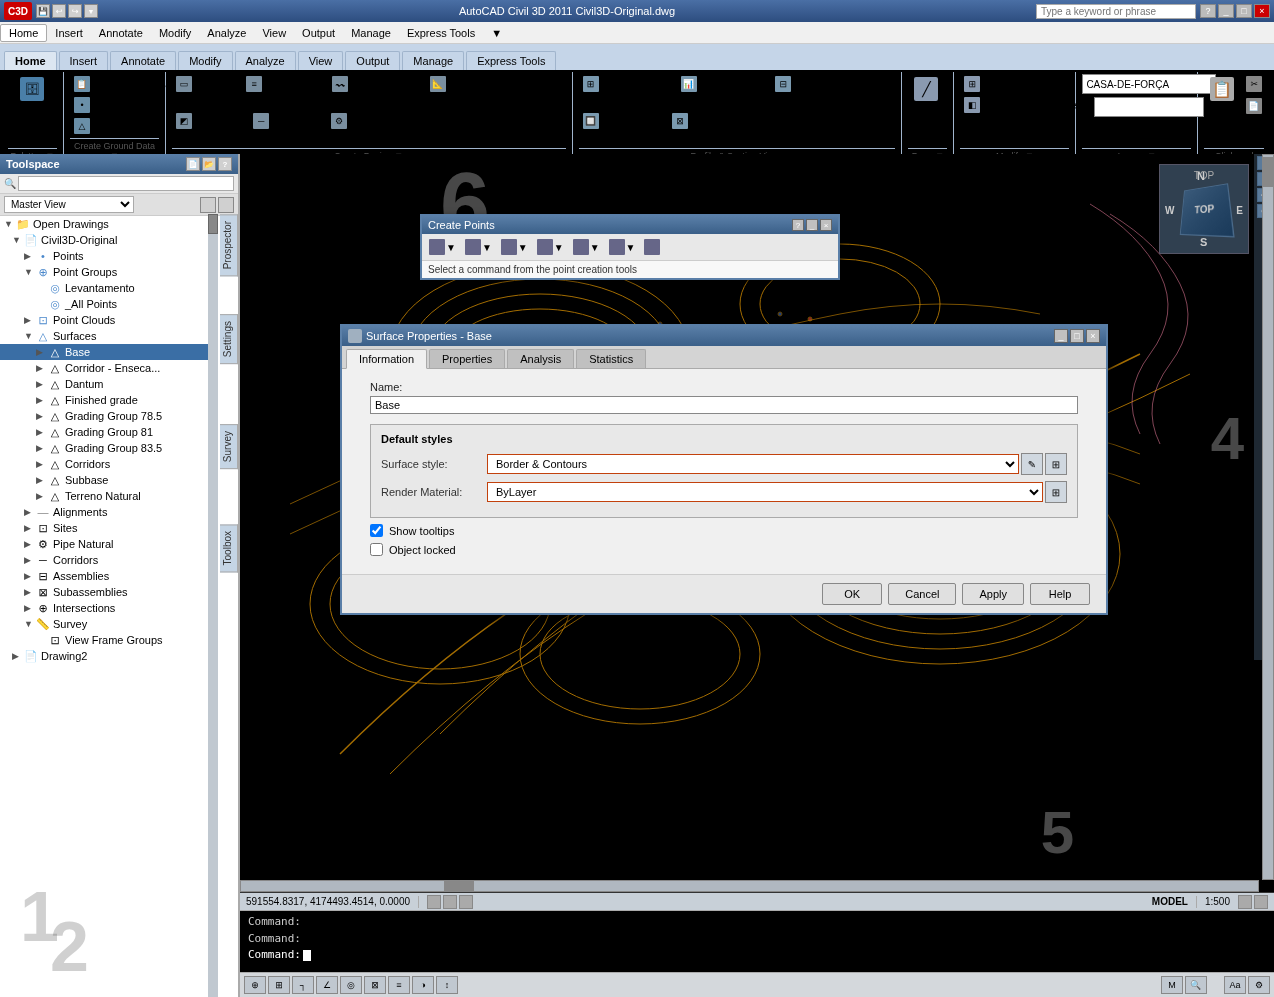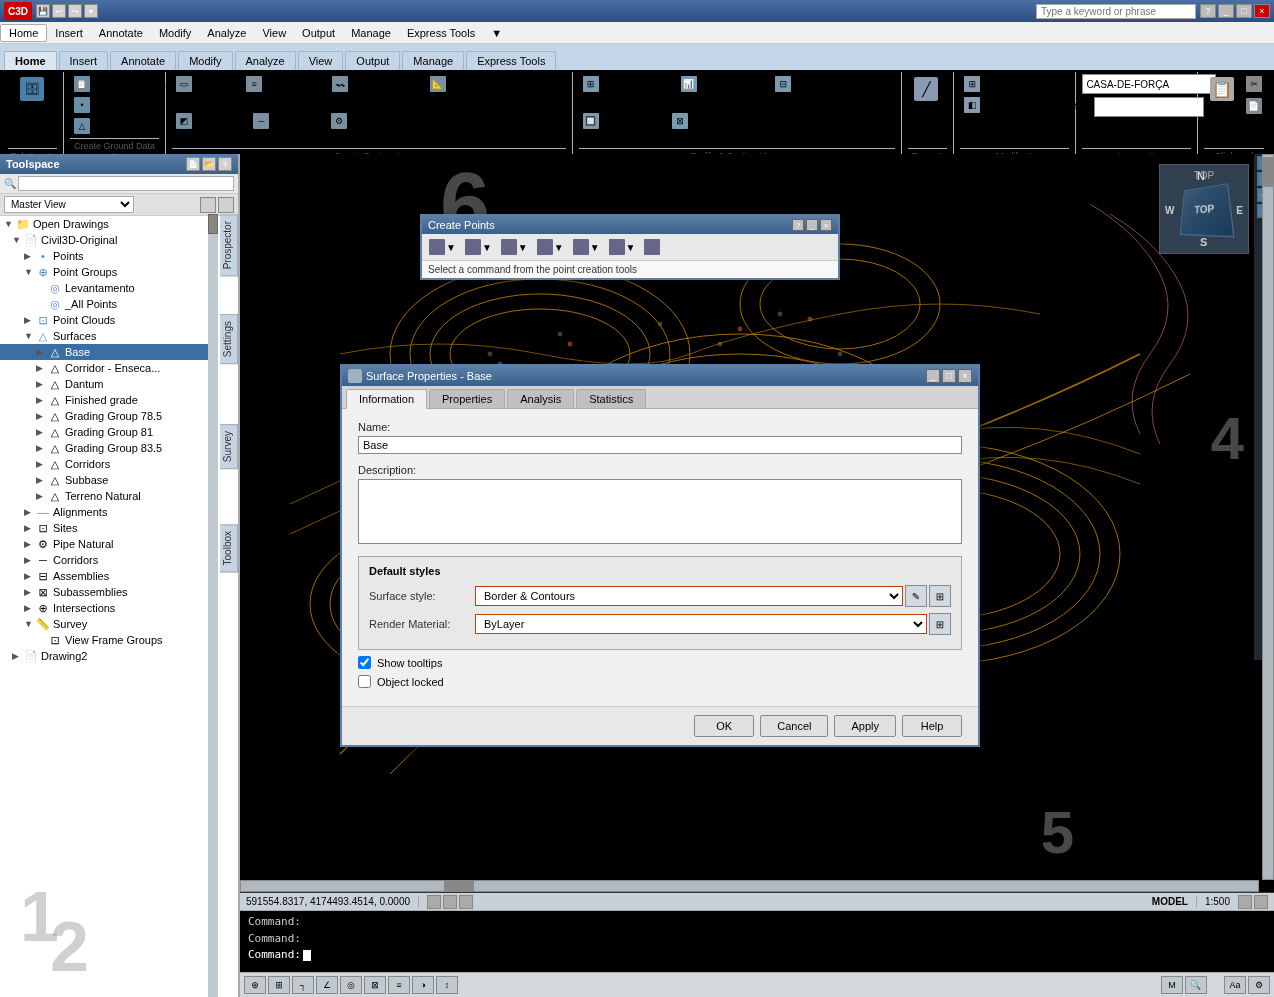--- a/index.html
+++ b/index.html
@@ -266,26 +266,25 @@
       font-size: 10px;
       background: #f8f8f8;
       color: #333;
     }
 
     
     #surface-props-dialog {
       position: absolute;
       top: 170px;
       left: 100px;
-      width: 640px;
+      width: 768px;
       background: #f0f0f0;
       border: 2px solid #5a7fa8;
       box-shadow: 4px 4px 10px rgba(0,0,0,0.6);
       z-index: 200;
-      margin-top: 40px;
     }
     #sp-titlebar {
       background: linear-gradient(to bottom, #5a7fa8, #3a5f88);
       color: #fff;
       padding: 2px 6px;
       font-size: 11px;
       display: flex;
       align-items: center;
       justify-content: space-between;
       height: 20px;
@@ -322,21 +321,21 @@
       border-bottom: none;
       cursor: pointer;
       border-radius: 2px 2px 0 0;
     }
     .sp-tab.active {
       background: #f0f0f0;
       border-bottom: 1px solid #f0f0f0;
       margin-bottom: -1px;
     }
     #sp-content {
-      padding: 12px 16px;
+      padding: 12px 28px;
       background: #f0f0f0;
     }
     .sp-field-group {
       margin-bottom: 10px;
     }
     .sp-label {
       font-size: 11px;
       margin-bottom: 3px;
       color: #222;
     }
@@ -512,20 +511,21 @@
   <div id="title-bar">
     <div class="left">
       <div style="width:28px;height:18px;background:#c00;display:flex;align-items:center;justify-content:center;color:#fff;font-weight:bold;font-size:10px;border-radius:2px;">C3D</div>
       <div style="display:flex;gap:2px;">
         <div style="width:14px;height:14px;background:#d0d0d0;border:1px solid #888;display:flex;align-items:center;justify-content:center;font-size:8px;cursor:pointer;">💾</div>
         <div style="width:14px;height:14px;background:#d0d0d0;border:1px solid #888;display:flex;align-items:center;justify-content:center;font-size:8px;cursor:pointer;">↩</div>
         <div style="width:14px;height:14px;background:#d0d0d0;border:1px solid #888;display:flex;align-items:center;justify-content:center;font-size:8px;cursor:pointer;">↪</div>
         <div style="width:14px;height:14px;background:#d0d0d0;border:1px solid #888;display:flex;align-items:center;justify-content:center;font-size:7px;cursor:pointer;">▼</div>
       </div>
     </div>
+    <span class="title">AutoCAD Civil 3D 2011   Civil3D-Original.dwg</span>
     <div style="display:flex;align-items:center;gap:4px;">
       <input class="search-box" type="text" placeholder="Type a keyword or phrase" style="">
       <div style="display:flex;gap:2px;">
         <div class="win-btn">?</div>
         <div class="win-btn">_</div>
         <div class="win-btn">□</div>
         <div class="win-btn" style="background:#c00;color:#fff;">×</div>
       </div>
     </div>
   </div>
@@ -1069,24 +1069,20 @@
           <div class="sp-tab">Analysis</div>
           <div class="sp-tab">Statistics</div>
         </div>
 
         <div id="sp-content">
           <div class="sp-field-group">
             <div class="sp-label">Name:</div>
             <input class="sp-input" type="text" value="Base" style="">
           </div>
 
-          <div class="sp-field-group">
-            <div class="sp-label">Description:</div>
-            <textarea class="sp-textarea" style=""></textarea>
-          </div>
 
           <div class="sp-section-box">
             <div class="sp-section-title">Default styles</div>
 
             <div class="sp-row">
               <label>Surface style:</label>
               <div class="sp-dropdown-wrap">
                 <select class="sp-select">
                   <option>Border &amp; Contours</option>
                 </select>

